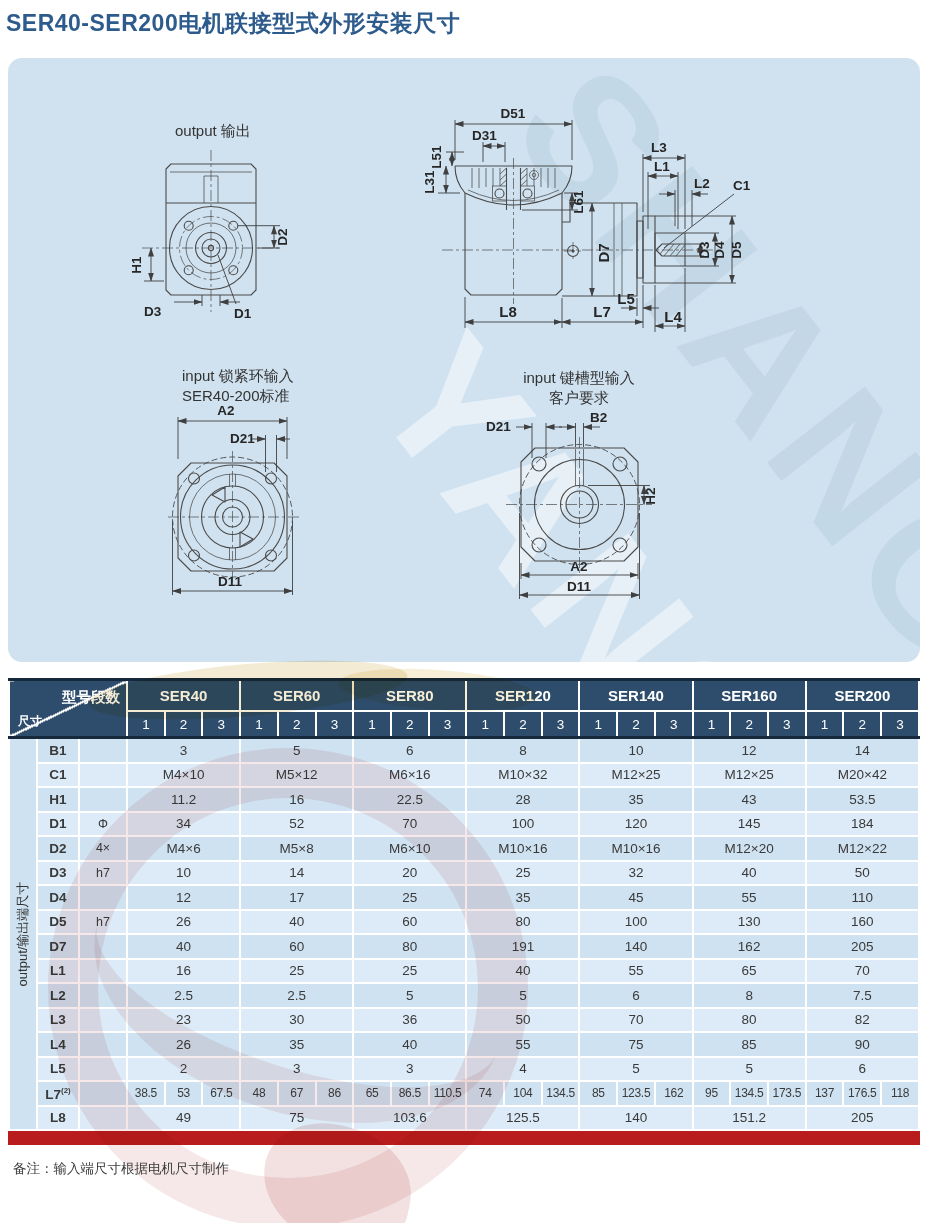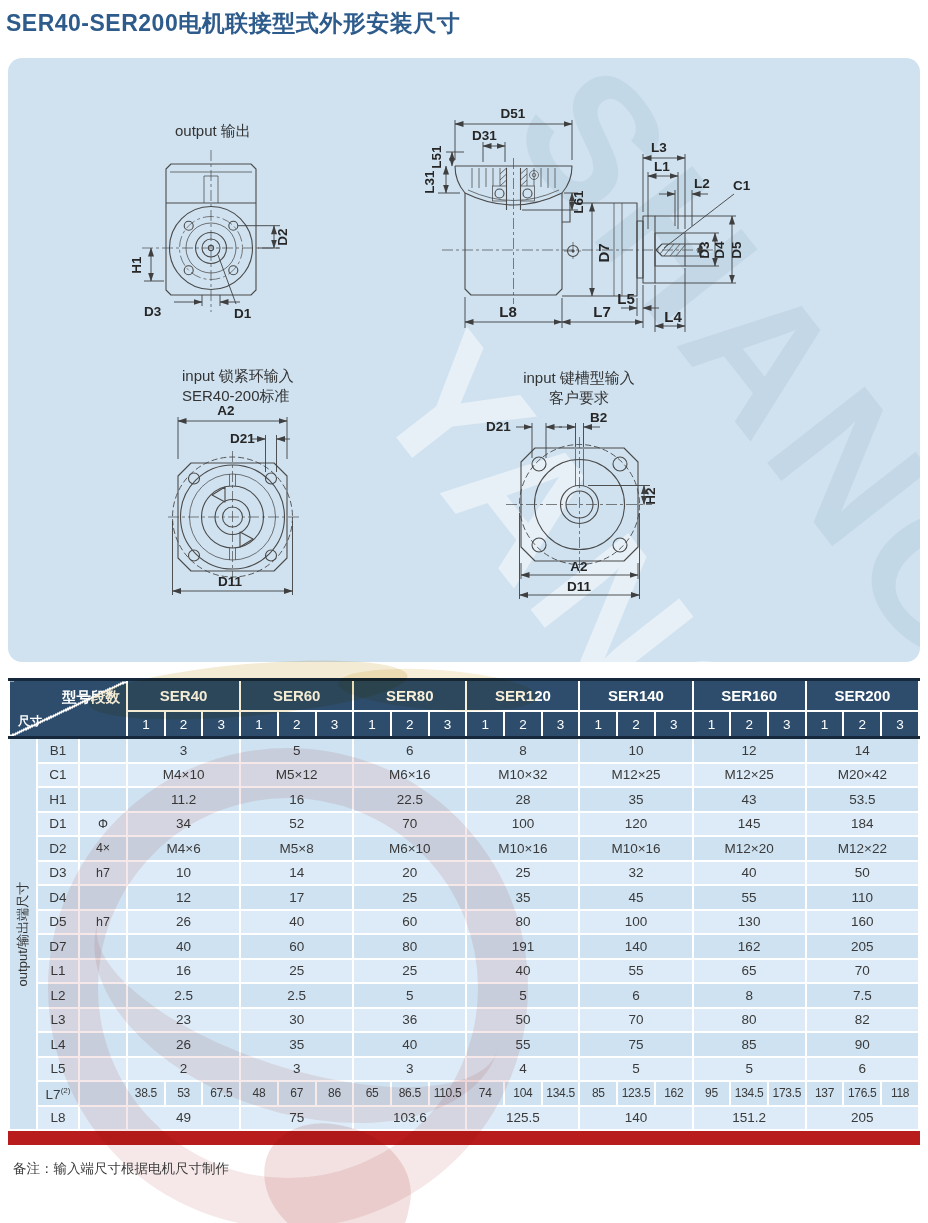--- a/index.html
+++ b/index.html
@@ -38,21 +38,21 @@
   th.corner{position:relative;border-bottom:3px solid #16293c;
     background-image:linear-gradient(to bottom right,rgba(0,0,0,0) calc(50% - 1.2px),#fff calc(50% - 1.2px),#fff calc(50% + 1.2px),rgba(0,0,0,0) calc(50% + 1.2px));}
   .c-top{position:absolute;right:6px;top:7px;font-size:14.5px;}
   .c-bot{position:absolute;left:8px;bottom:6px;font-size:12px;}
   tbody td{border:2px solid #fff;text-align:center;vertical-align:middle;height:22.5px;padding:0;
            font-size:13.5px;color:#3a3a3a;overflow:hidden;white-space:nowrap;}
   tr.r-odd td{background:#cfe2f1;} tr.r-even td{background:#dcebf7;}
   td.sidecol{background:#d2e3f1;position:relative;}
   td.sidecol .vert{position:absolute;left:50%;top:50%;transform:translate(-50%,-50%) rotate(-90deg);
                    white-space:nowrap;font-size:13px;color:#333;}
-  td.lab{font-size:13.5px;} td.lab sup{font-size:8px;} td.sym{font-size:12.5px;}
+  td.lab{font-size:13.5px;font-weight:bold;} td.lab sup{font-size:8px;} td.sym{font-size:12.5px;}
   td.val.split{font-size:12px;letter-spacing:-.3px;}
   
   .notes{position:absolute;left:13px;top:1160px;width:912px;color:#3c3c3c;z-index:5;}
   .remark{font-size:13.5px;}
   .noterow{position:relative;margin-top:9px;font-size:12.5px;height:18px;}
   .note2{position:absolute;left:482px;top:0;}
 </style>
 </head>
 <body>
 

